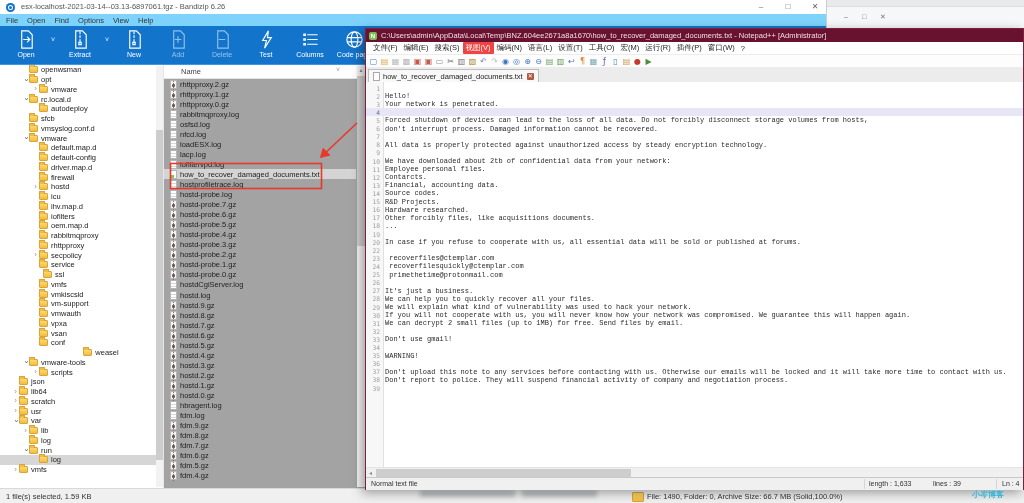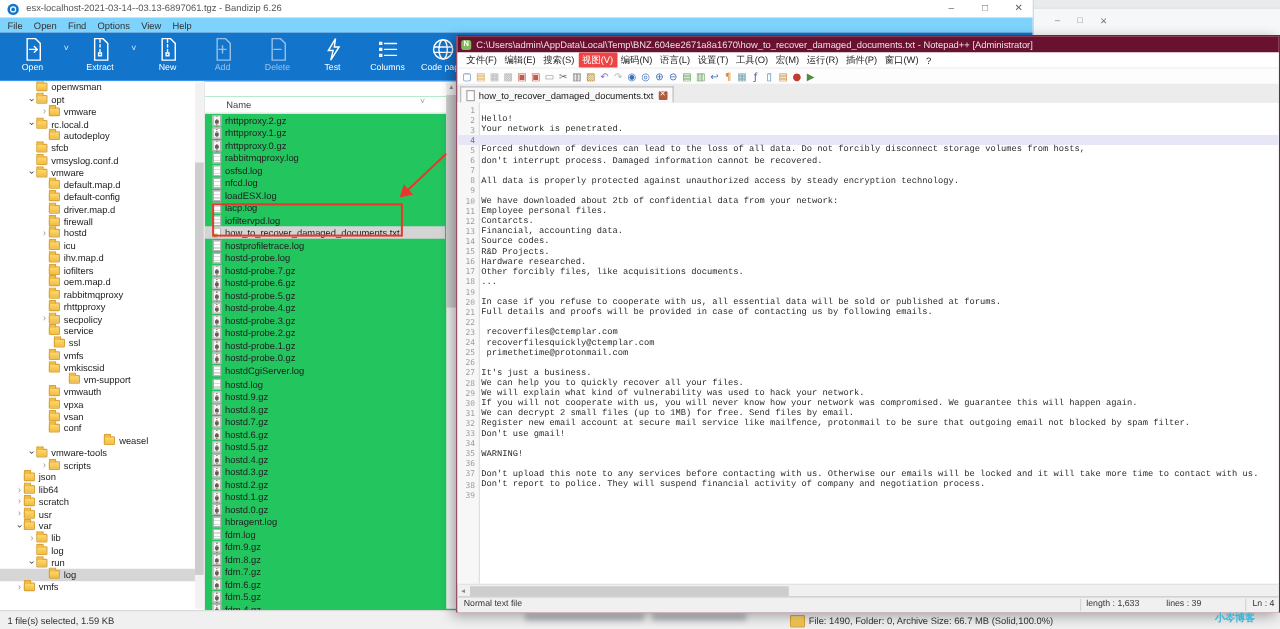--- a/index.html
+++ b/index.html
@@ -22,21 +22,21 @@
               display:flex;align-items:flex-start;padding-left:4px;box-sizing:border-box}
   .bz-btn{width:44px;height:38px;display:flex;flex-direction:column;align-items:center;justify-content:flex-start;padding-top:3px;box-sizing:border-box}
   .bz-btn svg{width:21px;height:21px;display:block}
   .bz-btn .lbl{font-size:7px;color:#fff;margin-top:1px;white-space:nowrap}
   .bz-btn.disabled{opacity:.55}
   .bz-caret{width:10px;height:38px;color:#e8f2fc;font-size:7px;display:flex;align-items:center;justify-content:center;margin-top:-6px}
 
   
   #bz-tree{left:0;top:65px;width:163px;height:423px;background:#fff;overflow:hidden}
   #bz-splitter{left:163px;top:65px;width:1px;height:423px;background:#e6e6e6}
-  #bz-filepanel{left:164px;top:77px;width:210px;height:423px;background:#22c55e;overflow:hidden}
+  #bz-filepanel{left:164px;top:65px;width:210px;height:423px;background:#a3a3a3;overflow:hidden}
   #bz-col-header{left:0;top:0;width:201px;height:13px;background:#fff;border-bottom:1px solid #e4e4e4}
   #bz-col-name{left:17px;top:2px;font-size:7.5px;color:#444}
   #bz-sort-caret{left:172px;top:1px;font-size:7px;color:#9a9a9a}
 
   .tree-row{display:flex;align-items:center;height:9.76px;white-space:nowrap}
   .tree-row.sel{background:#d6d6d6}
   .tw-caret{width:7px;font-size:8px;color:#9a9a9a;text-align:center;line-height:8px;flex:none}
   .tw-caret.exp{color:#3c3c3c;display:inline-block}
   .folder-ic{flex:none;width:9px;height:7px;background:linear-gradient(#ffd96b,#f2bc41);border:1px solid #d9a43b;border-radius:1px;position:relative;margin-right:3px;box-sizing:border-box}
   .folder-ic:before{content:"";position:absolute;left:-1px;top:-3px;width:4px;height:2px;background:#f2bc41;border:1px solid #d9a43b;border-bottom:none;border-radius:1px 1px 0 0}
@@ -347,21 +347,21 @@
       <div class="tree-row" style="padding-left: 32px;">
         <span class="tw-caret"></span>
         <span class="folder-ic"></span>
         <span class="tree-lbl">vmfs</span>
       </div>
       <div class="tree-row" style="padding-left: 32px;">
         <span class="tw-caret"></span>
         <span class="folder-ic"></span>
         <span class="tree-lbl">vmkiscsid</span>
       </div>
-      <div class="tree-row" style="padding-left: 32px; margin-left: 16px;">
+      <div class="tree-row" style="padding-left: 32px;">
         <span class="tw-caret"></span>
         <span class="folder-ic"></span>
         <span class="tree-lbl">vm-support</span>
       </div>
       <div class="tree-row" style="padding-left: 32px;">
         <span class="tw-caret"></span>
         <span class="folder-ic"></span>
         <span class="tree-lbl">vmwauth</span>
       </div>
       <div class="tree-row" style="padding-left: 32px;">
@@ -706,32 +706,31 @@
         <div class="ed-line"><span class="num">11</span><span class="txt">Employee personal files.</span></div>
         <div class="ed-line"><span class="num">12</span><span class="txt">Contarcts.</span></div>
         <div class="ed-line"><span class="num">13</span><span class="txt">Financial, accounting data.</span></div>
         <div class="ed-line"><span class="num">14</span><span class="txt">Source codes.</span></div>
         <div class="ed-line"><span class="num">15</span><span class="txt">R&amp;D Projects.</span></div>
         <div class="ed-line"><span class="num">16</span><span class="txt">Hardware researched.</span></div>
         <div class="ed-line"><span class="num">17</span><span class="txt">Other forcibly files, like acquisitions documents.</span></div>
         <div class="ed-line"><span class="num">18</span><span class="txt">...</span></div>
         <div class="ed-line"><span class="num">19</span><span class="txt"></span></div>
         <div class="ed-line"><span class="num">20</span><span class="txt">In case if you refuse to cooperate with us, all essential data will be sold or published at forums.</span></div>
-        <div class="ed-line"><span class="num">21</span><span class="txt">Full details and proofs will be provided in case of contacting us by following emails.</span></div>
         <div class="ed-line"><span class="num">22</span><span class="txt"></span></div>
         <div class="ed-line"><span class="num">23</span><span class="txt"> recoverfiles@ctemplar.com</span></div>
         <div class="ed-line"><span class="num">24</span><span class="txt"> recoverfilesquickly@ctemplar.com</span></div>
         <div class="ed-line"><span class="num">25</span><span class="txt"> primethetime@protonmail.com</span></div>
         <div class="ed-line"><span class="num">26</span><span class="txt"></span></div>
         <div class="ed-line"><span class="num">27</span><span class="txt">It's just a business.</span></div>
         <div class="ed-line"><span class="num">28</span><span class="txt">We can help you to quickly recover all your files.</span></div>
         <div class="ed-line"><span class="num">29</span><span class="txt">We will explain what kind of vulnerability was used to hack your network.</span></div>
         <div class="ed-line"><span class="num">30</span><span class="txt">If you will not cooperate with us, you will never know how your network was compromised. We guarantee this will happen again.</span></div>
         <div class="ed-line"><span class="num">31</span><span class="txt">We can decrypt 2 small files (up to 1MB) for free. Send files by email.</span></div>
-        <div class="ed-line"><span class="num">32</span><span class="txt">Register new email account at secure mail service like mailfence, protonmail to be sure that outgoing email not blocked by spam filter.</span></div>
+        <div class="ed-line"><span class="num">32</span></div>
         <div class="ed-line"><span class="num">33</span><span class="txt">Don't use gmail!</span></div>
         <div class="ed-line"><span class="num">34</span><span class="txt"></span></div>
         <div class="ed-line"><span class="num">35</span><span class="txt">WARNING!</span></div>
         <div class="ed-line"><span class="num">36</span><span class="txt"></span></div>
         <div class="ed-line"><span class="num">37</span><span class="txt">Don't upload this note to any services before contacting with us. Otherwise our emails will be locked and it will take more time to contact with us.</span></div>
         <div class="ed-line"><span class="num">38</span><span class="txt">Don't report to police. They will suspend financial activity of company and negotiation process.</span></div>
         <div class="ed-line"><span class="num">39</span><span class="txt"></span></div>
       </div>
   </div>
 

